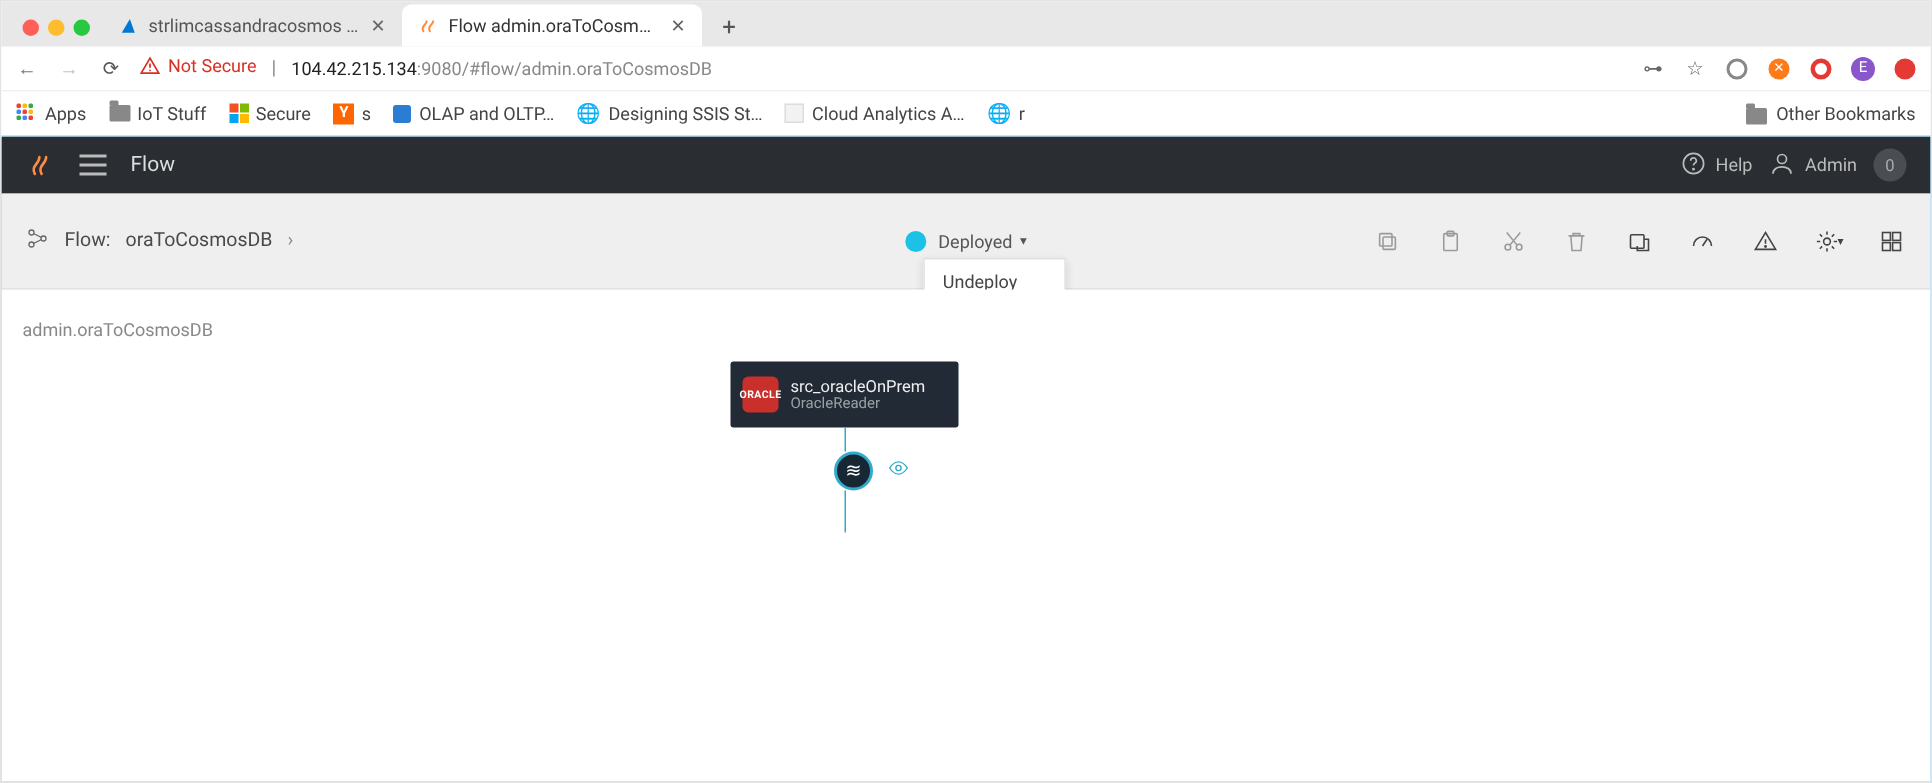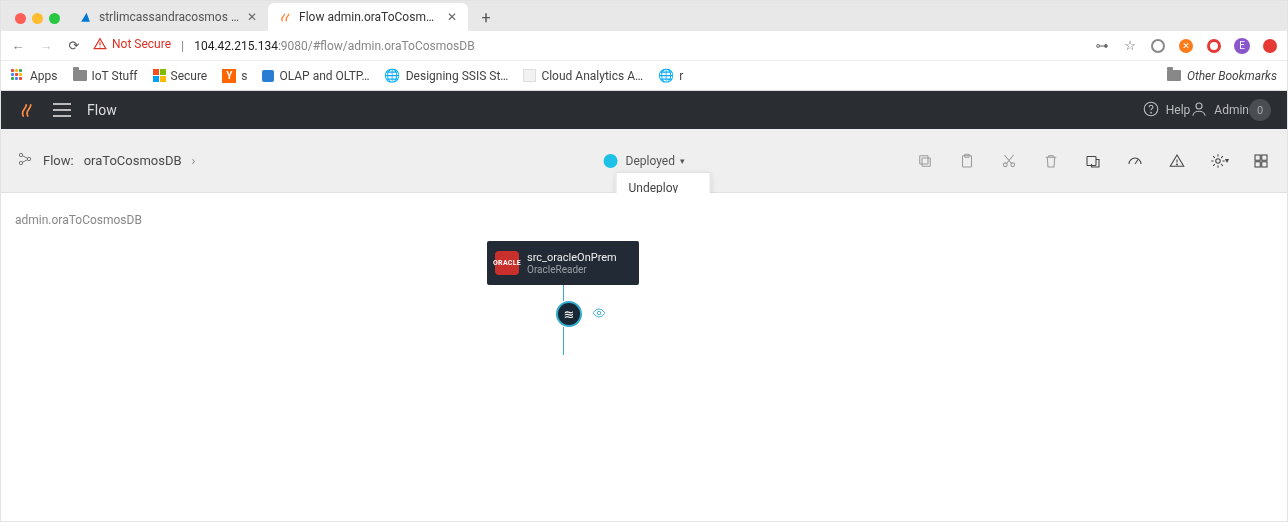--- a/index.html
+++ b/index.html
@@ -46,30 +46,30 @@
     .bm-apps-icon span:nth-child(4){background:#4285f4}.bm-apps-icon span:nth-child(5){background:#ea4335}.bm-apps-icon span:nth-child(6){background:#fbbc05}
     .bm-apps-icon span:nth-child(7){background:#34a853}.bm-apps-icon span:nth-child(8){background:#4285f4}.bm-apps-icon span:nth-child(9){background:#ea4335}
     .bm-folder { width: 14px; height: 11px; background: #888; border-radius: 1px; position: relative; }
     .bm-folder::before { content: ''; position: absolute; top: -3px; left: 0; width: 6px; height: 3px; background: #888; border-radius: 1px 1px 0 0; }
     .bm-ms { display: grid; grid-template-columns: 6px 6px; grid-template-rows: 6px 6px; gap: 1px; }
     .bm-ms span:nth-child(1){background:#f25022}.bm-ms span:nth-child(2){background:#7fba00}.bm-ms span:nth-child(3){background:#00a4ef}.bm-ms span:nth-child(4){background:#ffb900}
     .bm-y { width: 14px; height: 14px; background: #ff6600; color: #fff; font-size: 10px; font-weight: bold; display: flex; align-items: center; justify-content: center; }
     .bm-sq-blue { width: 12px; height: 12px; background: #2b7cd3; border-radius: 2px; }
     .bm-globe { color: #666; font-size: 13px; }
     .bm-azure { width: 13px; height: 13px; background: #f2f2f2; border: 1px solid #ddd; }
-    .bm-right { margin-left: auto; display: flex; align-items: center; gap: 6px; font-style: italic; }
+    .bm-right { margin-left: auto; display: flex; align-items: flex-end; gap: 6px; }
 
     
     .app { flex: 1; display: flex; flex-direction: column; background: #7dd3fc; overflow: hidden; }
     .app-header { height: 38px; background: #2a2e33; color: #e6e6e6; display: flex; align-items: center; padding: 0 16px; gap: 16px; }
     .logo { width: 20px; height: 20px; display: flex; align-items: center; justify-content: center; color: #ff8c42; font-weight: bold; }
     .hamburger { width: 18px; height: 14px; display: flex; flex-direction: column; justify-content: space-between; cursor: pointer; }
     .hamburger span { height: 2px; background: #bbb; }
     .app-title { font-size: 14px; color: #ddd; }
-    .app-header-right { margin-left: auto; display: flex; align-items: center; gap: 0; }
+    .app-header-right { margin-left: auto; display: flex; align-items: center; gap: 11px; }
     .hdr-item { display: flex; align-items: center; gap: 6px; color: #bbb; font-size: 12px; }
     .hdr-icon svg { width: 18px; height: 18px; stroke: #bbb; }
     .badge-count { width: 22px; height: 22px; border-radius: 50%; background: #4a4d52; color: #aaa; display: flex; align-items: center; justify-content: center; font-size: 11px; }
 
     .toolbar { height: 64px; background: #efeff0; border-bottom: 1px solid #e1e1e1; display: flex; align-items: center; padding: 0 16px; position: relative; }
     .crumbs { display: flex; align-items: center; gap: 10px; color: #4a4a4a; font-size: 13px; }
     .crumb-icon svg { width: 16px; height: 16px; stroke: #666; }
     .toolbar-center { position: absolute; left: 50%; transform: translateX(-50%); display: flex; align-items: flex-start; }
     .status-dot { width: 14px; height: 14px; border-radius: 50%; background: #1ec1e6; margin-right: 8px; }
     .deployed-btn { display: flex; align-items: center; gap: 5px; color: #555; font-size: 12px; cursor: pointer; }

